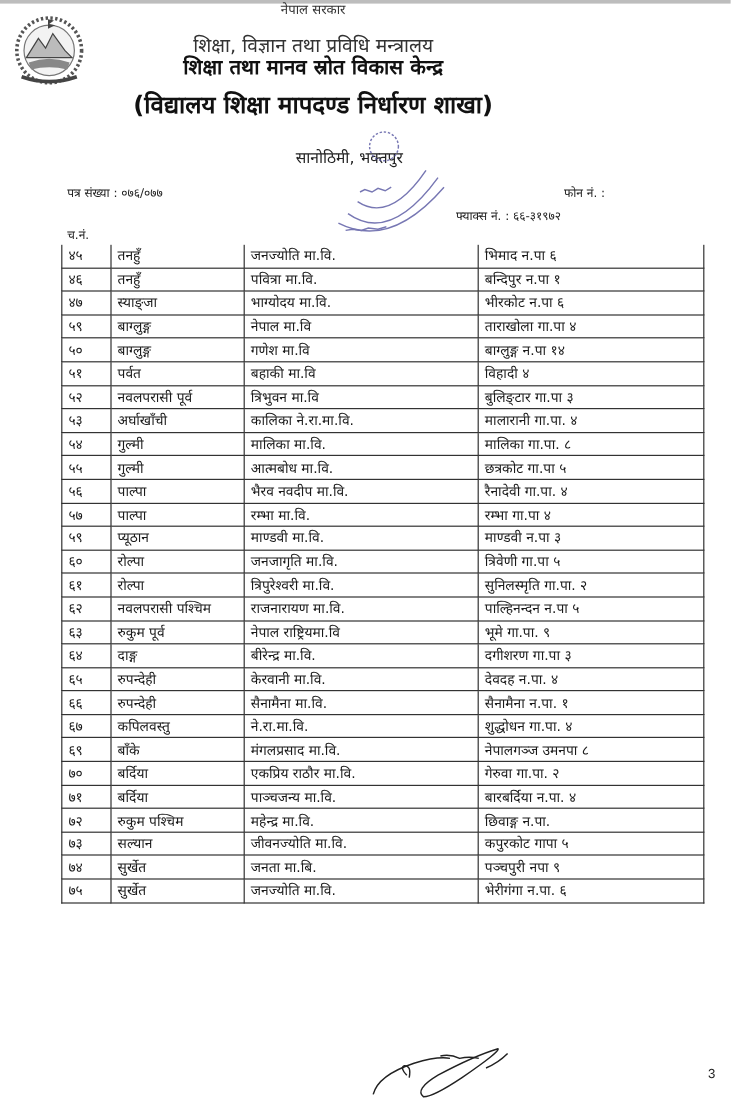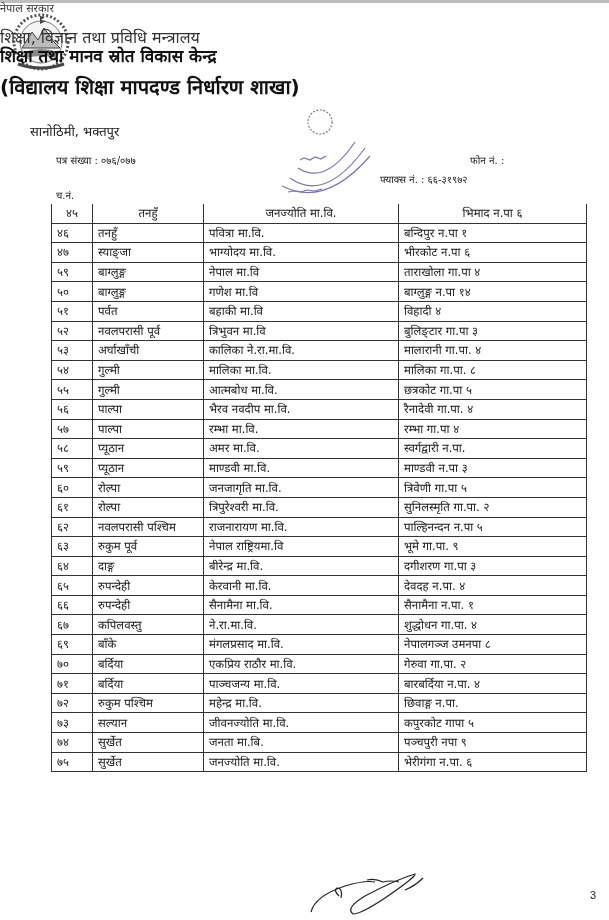--- a/index.html
+++ b/index.html
@@ -1,34 +1,34 @@
 <!DOCTYPE html>
 <html><head>
 <meta charset="utf-8">
 <style>
   html, body { margin: 0; padding: 0; background: #ffffff; }
   body { width: 609px; height: 920px; position: relative; overflow: hidden; font-family: "DejaVu Sans", sans-serif; color: #1a1a1a; }
   .topline { position: absolute; left: 0; top: 0; width: 609px; height: 3px; background: #bdbdbd; }
   .emblem { position: absolute; left: 10px; top: 10px; width: 62px; height: 64px; }
-  .hdr { position: absolute; left: 0; width: 522px; text-align: left; white-space: nowrap; }
+  .hdr { position: absolute; left: 0; width: 522px; text-align: center; white-space: nowrap; }
   .h-gov { top: 0px; font-size: 11px; color: #333; }
   .h-min { top: 26px; font-size: 16px; color: #333; }
   .h-center { top: 44px; font-size: 17px; font-weight: bold; color: #111; }
   .h-branch { top: 73px; font-size: 20px; font-weight: bold; color: #111; }
   .h-addr { top: 122px; font-size: 13px; color: #222; left: 30px; }
   .stamp { position: absolute; left: 270px; top: 108px; width: 110px; height: 90px; }
   .meta { position: absolute; font-size: 10px; color: #222; white-space: nowrap; text-align: center; }
   .m-ref { left: 56px; top: 153px; }
   .m-ch { left: 56px; top: 172px; margin-top: 16px; }
   .m-phone { left: 442px; top: 153px; margin-left: 28px; }
   .m-fax { left: 380px; top: 172px; }
 
   table.list { position: absolute; left: 51px; top: 204px; width: 535px; border-collapse: collapse; table-layout: fixed; }
   table.list td { border: 1px solid #333; height: 18.6px; padding: 0 5px; font-size: 11.5px; white-space: nowrap; overflow: hidden; vertical-align: middle; line-height: 18px; }
-  table.list tr:first-child td { border-top: none; text-align: center; }
+  table.list tr:first-child td { border-top: none; }
   col.c1 { width: 41px; } col.c2 { width: 111px; } col.c3 { width: 195px; } col.c4 { width: 188px; }
 
   .signature { position: absolute; left: 305px; top: 868px; width: 140px; height: 48px; }
   .pageno { position: absolute; left: 590px; top: 889px; font-size: 11px; color: #222; font-family: "Liberation Sans", sans-serif; }
 </style>
 </head>
 <body>
 
 <div class="topline"></div>
 
@@ -137,26 +137,20 @@
         <td>भैरव नवदीप मा.वि.</td>
         <td>रैनादेवी गा.पा. ४</td>
       </tr>
       <tr>
         <td>५७</td>
         <td>पाल्पा</td>
         <td>रम्भा मा.वि.</td>
         <td>रम्भा गा.पा ४</td>
       </tr>
       <tr>
-        <td>५८</td>
-        <td>प्यूठान</td>
-        <td>अमर मा.वि.</td>
-        <td>स्वर्गद्वारी न.पा.</td>
-      </tr>
-      <tr>
         <td>५९</td>
         <td>प्यूठान</td>
         <td>माण्डवी मा.वि.</td>
         <td>माण्डवी न.पा ३</td>
       </tr>
       <tr>
         <td>६०</td>
         <td>रोल्पा</td>
         <td>जनजागृति मा.वि.</td>
         <td>त्रिवेणी गा.पा ५</td>

